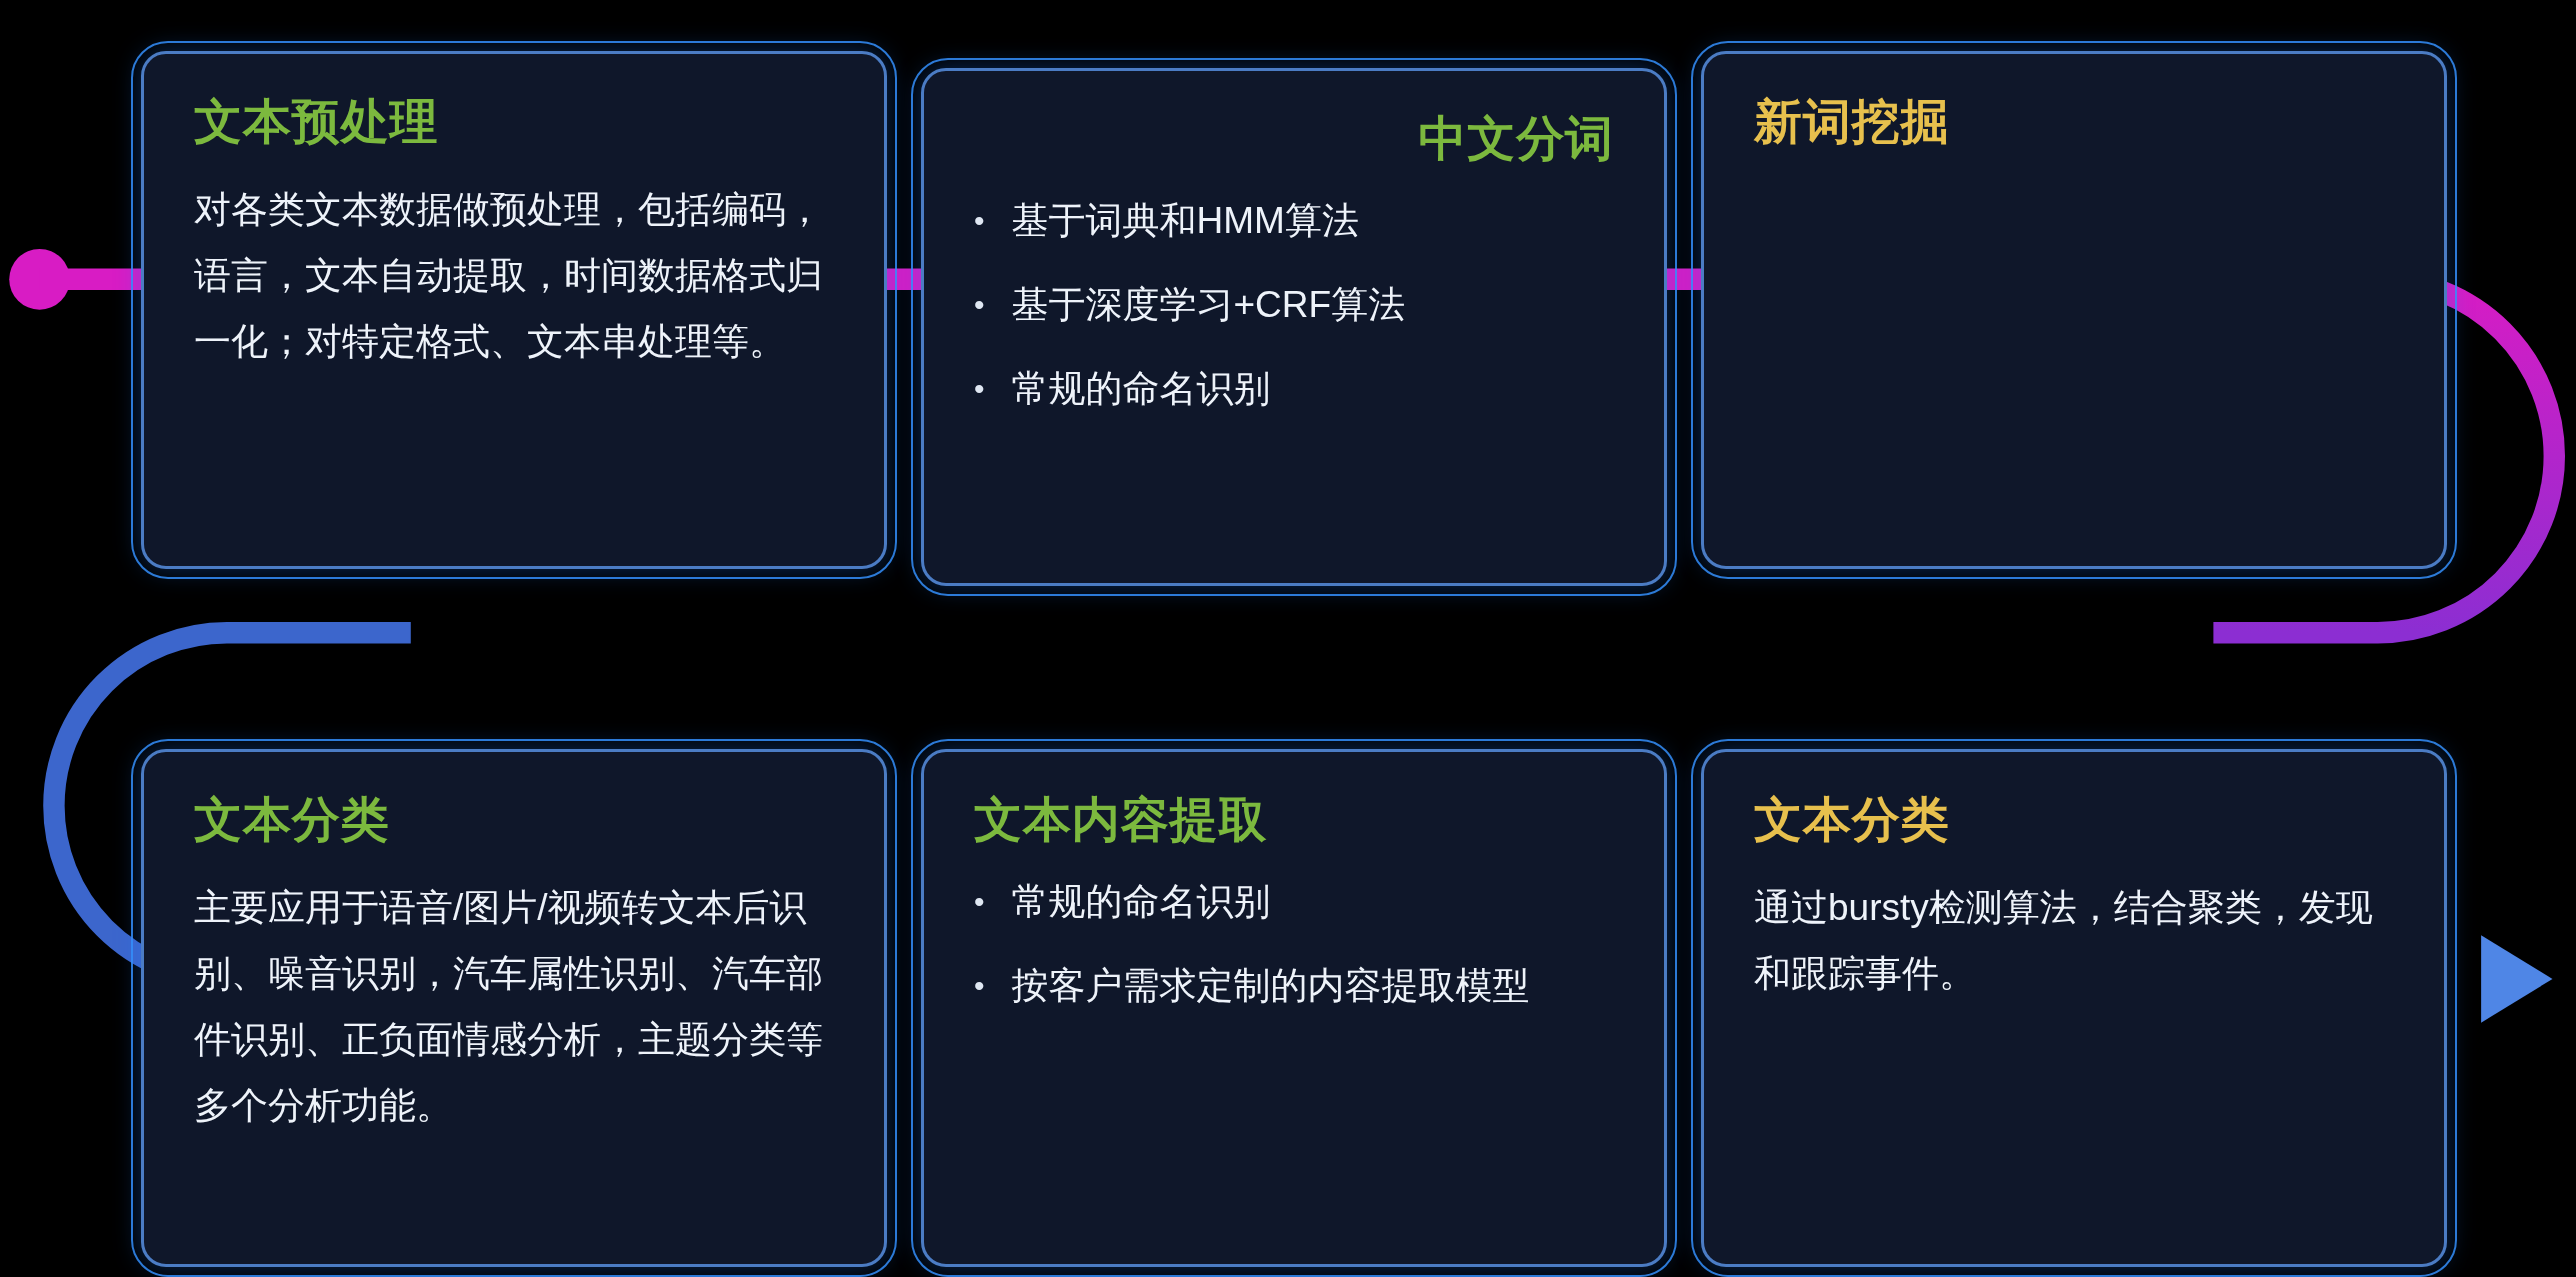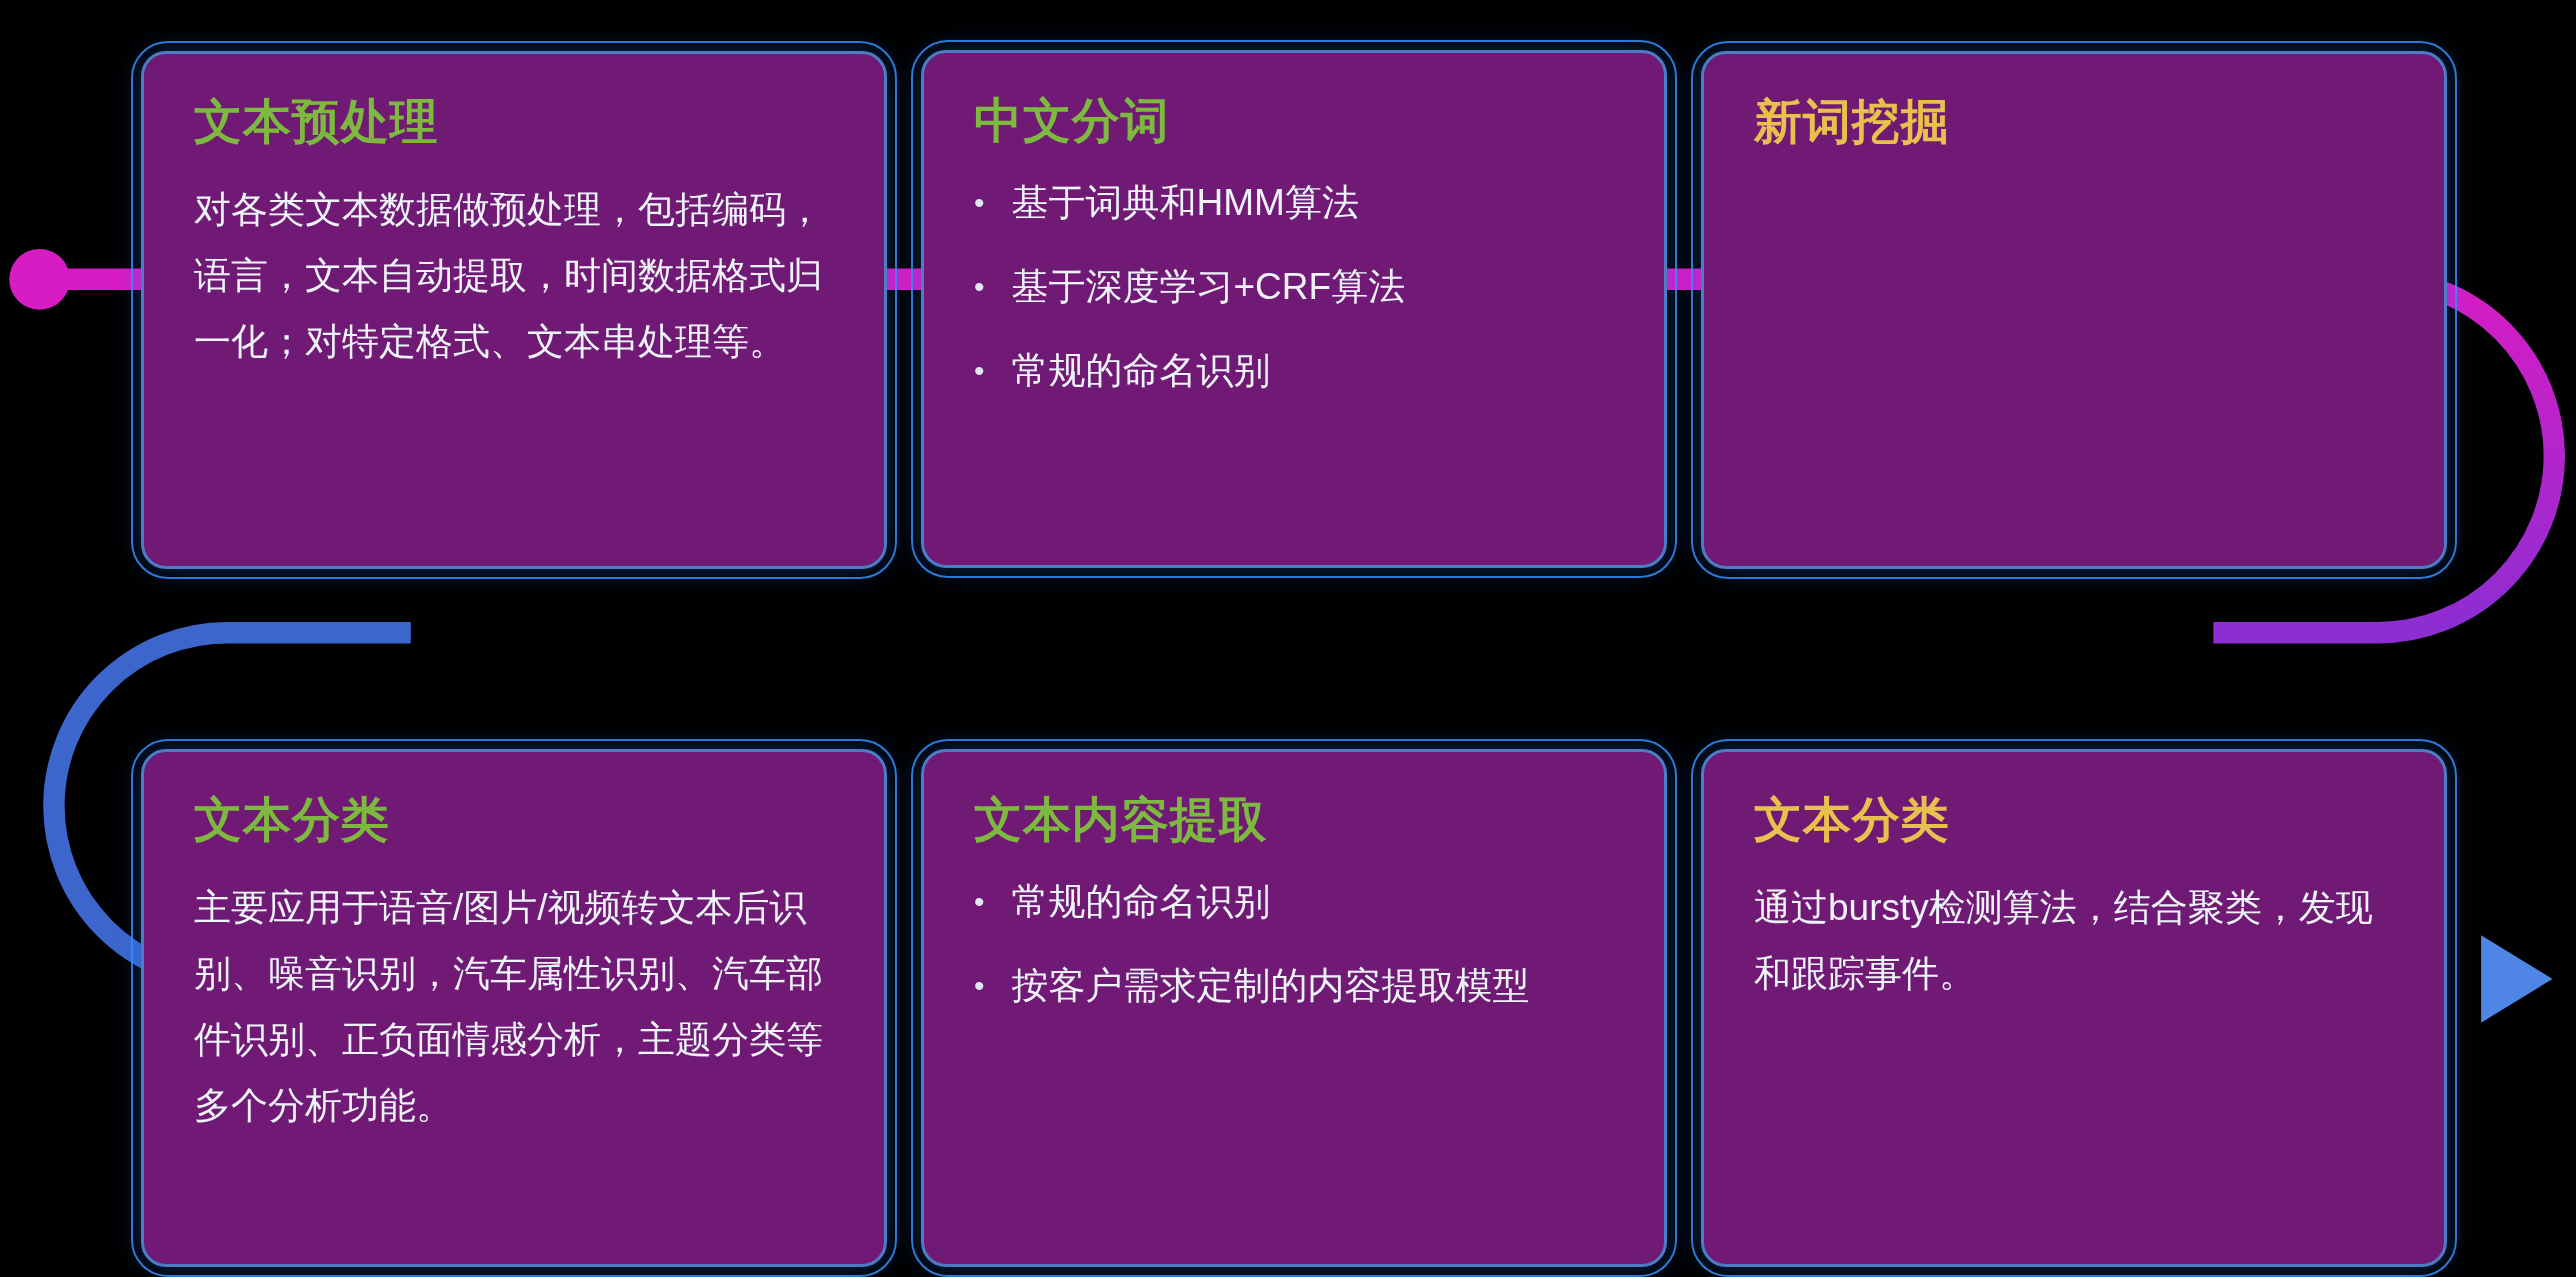--- a/index.html
+++ b/index.html
@@ -22,21 +22,21 @@
     position: absolute;
     left: 0;
     top: 0;
     z-index: 1;
   }
   .card {
     position: absolute;
     width: 746px;
     height: 518px;
     box-sizing: border-box;
-    background: #701a75;
+    background: #0f172a;
     border: 3.6px solid #4b7cc4;
     border-radius: 25px;
     padding: 36px 50px;
     box-shadow: 0 0 27px rgba(30, 120, 255, 0.35);
     z-index: 2;
   }
   .card::before {
     content: "";
     position: absolute;
     inset: -13.4px;
@@ -70,21 +70,21 @@
     margin-bottom: 30px;
   }
   .bullet-dot {
     margin-right: 27px;
     font-size: 30px;
     line-height: 54px;
     color: #dfe7f2;
   }
   
   .pos-r1c1 { left: 141px;  top: 51px;  }
-  .pos-r1c2 { left: 921px; top: 50px;  }
+  .pos-r1c2 { left: 921px; top: 68px; text-align: right;  }
   .pos-r1c3 { left: 1701px; top: 51px;  }
   .pos-r2c1 { left: 141px;  top: 749px; }
   .pos-r2c2 { left: 921px; top: 749px; }
   .pos-r2c3 { left: 1701px; top: 749px; }
 </style>
 </head>
 <body>
 
 <div class="stage" style="background: rgb(0, 0, 0);">
 

